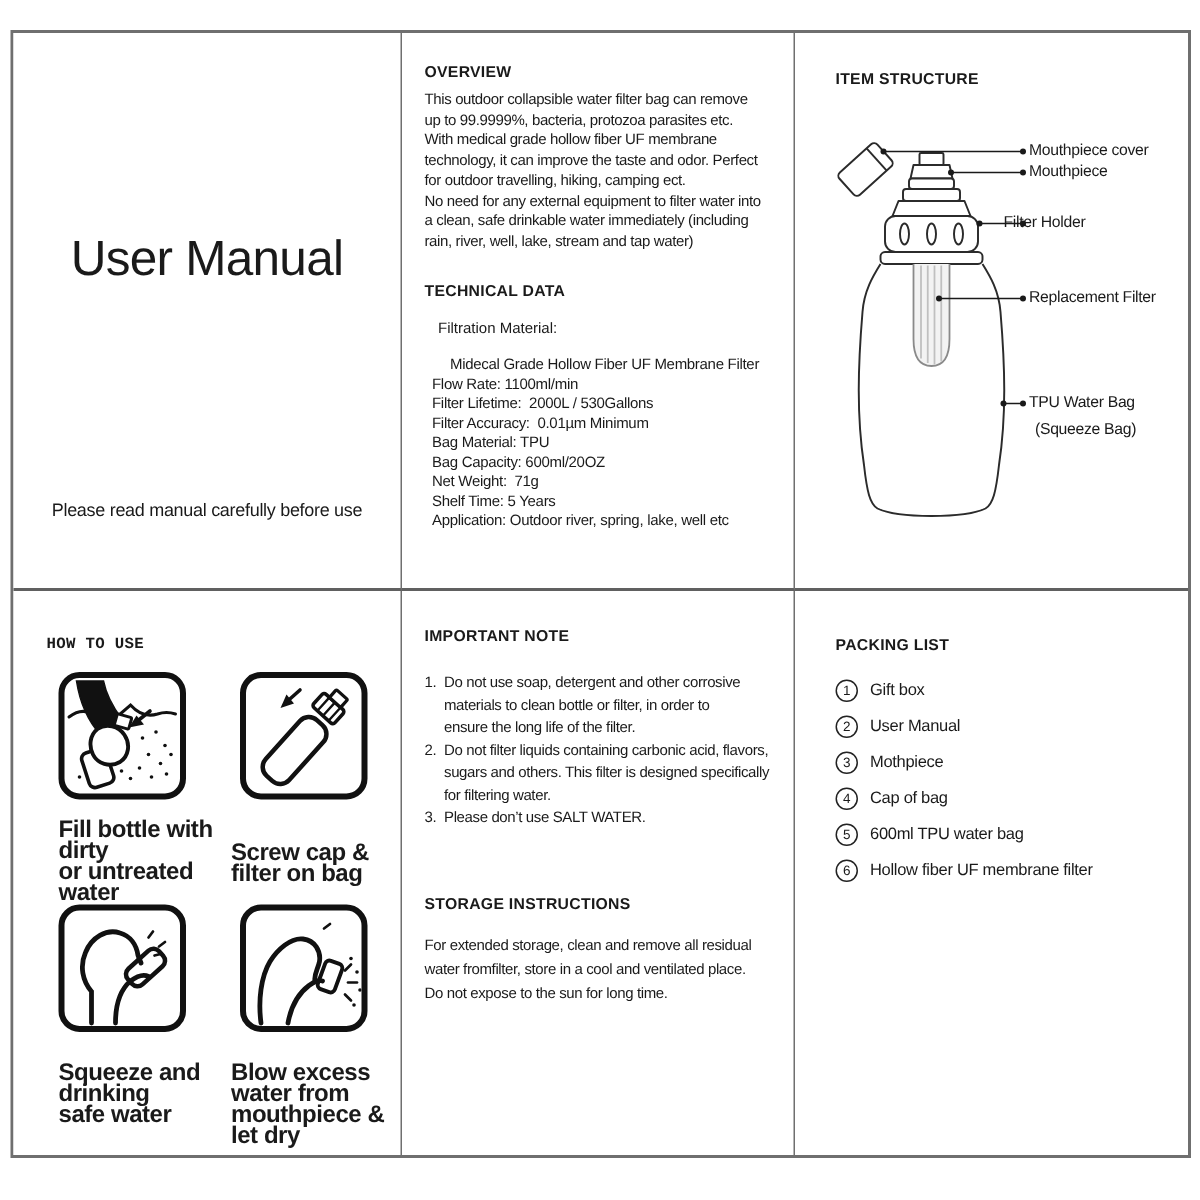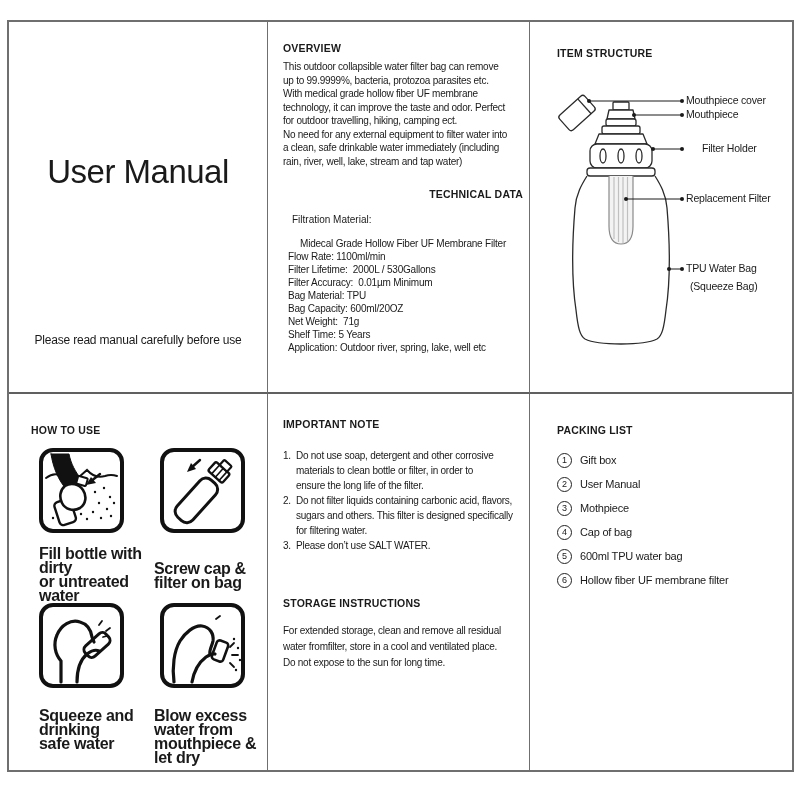--- a/index.html
+++ b/index.html
@@ -16,34 +16,34 @@
 
   
   .cover-title { position:absolute; left:0; top:131px; width:100%; text-align:center;
     font-size:33px; letter-spacing:-0.5px; font-weight:400; }
   .cover-note { position:absolute; left:0; top:311px; width:100%; text-align:center;
     font-size:12px; letter-spacing:-0.2px; }
 
   
   .p-overview { padding:20px 6px 0 15px; }
   .ov-body { margin-top:6px; white-space:pre; }
-  .tech-h { margin-top:20px;text-align:right; }
+  .tech-h { margin-top:20px; }
   .filt-label { margin-top:14px; margin-left:9px; font-size:10px; }
   .filt-value { margin-top:13px; margin-left:17px; font-size:10px; letter-spacing:-0.2px; }
   .specs { margin-top:1px; margin-left:5px; }
   .spec-line { font-size:10px; letter-spacing:-0.2px; line-height:13px; white-space:pre; }
 
   
   .p-structure { }
   .st-h { position:absolute; left:27px; top:25px; }
   .st-svg { position:absolute; left:0; top:0; }
   .st-label { position:absolute; font-size:10.5px; letter-spacing:-0.2px; white-space:nowrap; }
 
   
-  .ht-h { position:absolute; left:22px; top:30px; }
+  .ht-h { position:absolute; left:22px; top:30px;font-family:Liberation Mono, monospace; }
   .step-box { position:absolute; width:85px; height:85px; border:4px solid #111; border-radius:14px; background:#fff; }
   .step-cap { position:absolute; font-size:16px; font-weight:bold; letter-spacing:-0.3px;
     line-height:14px; white-space:pre-line; }
 
   
   .p-notes { padding:24px 21px 0 15px; }
   .note-list { margin-top:18px; }
   .note-item { display:flex; }
   .note-num { width:13px; flex:none; font-size:10px; letter-spacing:-0.25px; line-height:15px; }
   .note-text { font-size:10px; letter-spacing:-0.25px; line-height:15px; white-space:pre; }
@@ -144,21 +144,21 @@
         <line class="ln" x1="96" y1="177" x2="152" y2="177"></line>
           <circle class="dt" cx="96" cy="177" r="2"></circle>
           <circle class="dt" cx="152" cy="177" r="2"></circle>
         <line class="ln" x1="139" y1="247" x2="152" y2="247"></line>
           <circle class="dt" cx="139" cy="247" r="2"></circle>
           <circle class="dt" cx="152" cy="247" r="2"></circle>
       </g>
     </svg>
     <span class="st-label" style="left:156px; top:72px;">Mouthpiece cover</span>
     <span class="st-label" style="left:156px; top:86px;">Mouthpiece</span>
-    <span class="st-label" style="left:172px; top:120px;">Filter Holder</span>
+    <span class="st-label" style="left:139px; top:120px;">Filter Holder</span>
     <span class="st-label" style="left:156px; top:170px;">Replacement Filter</span>
     <span class="st-label" style="left:156px; top:240px;">TPU Water Bag</span>
     <span class="st-label" style="left:160px; top:258px;">(Squeeze Bag)</span>
   </div>
 
   <div class="panel cr">
     <div class="h ht-h">HOW TO USE</div>
 
     <div class="step-box" style="left:30px; top:54px;">
       <svg width="77" height="77" viewBox="0 0 77 77" fill="none" stroke="#111" stroke-linecap="round">

